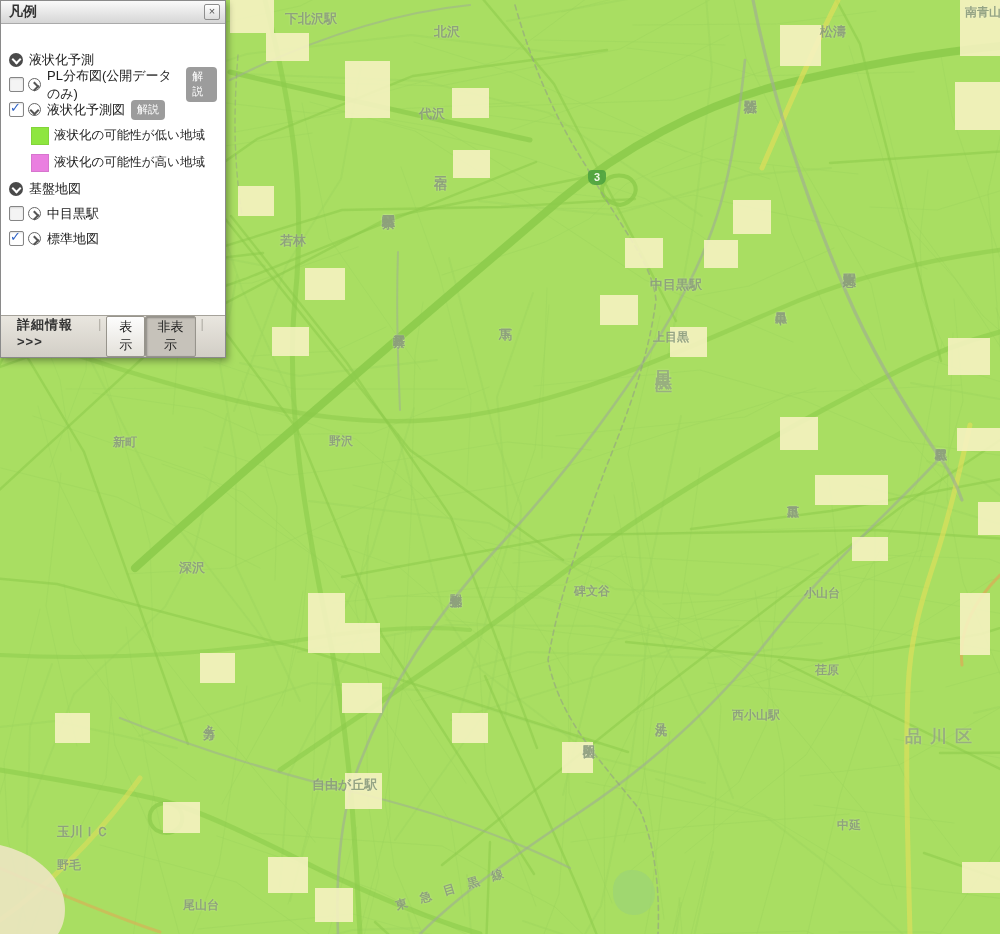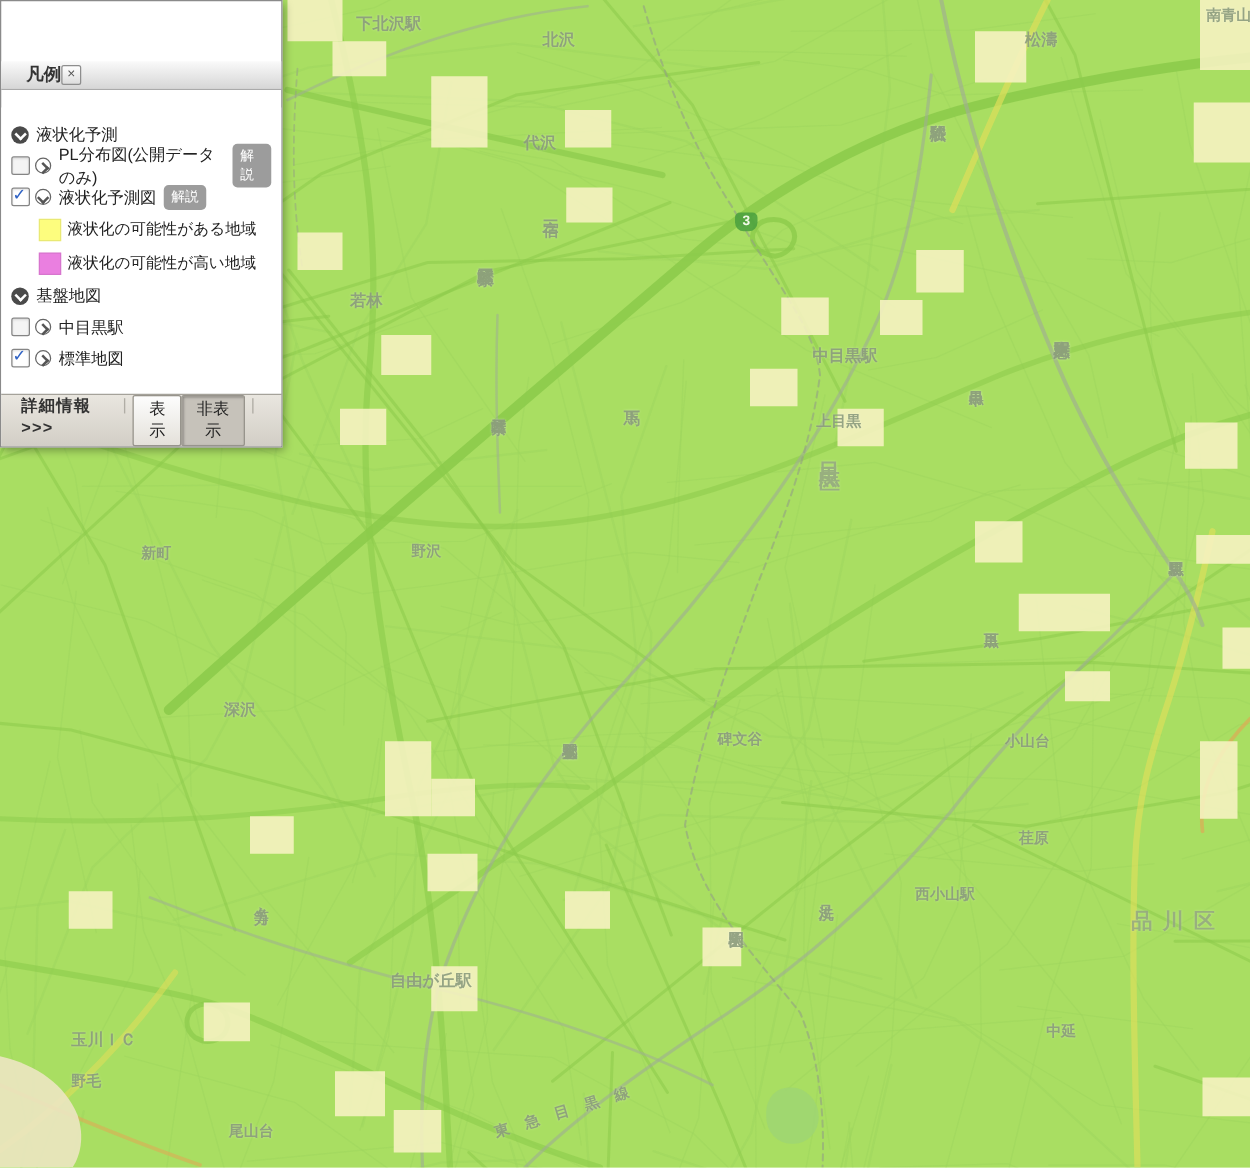--- a/index.html
+++ b/index.html
@@ -11,22 +11,22 @@
   .maplabel{position:absolute;color:#8c9c7f;opacity:.9;white-space:nowrap;
     font-weight:bold;text-shadow:0 0 2px rgba(255,255,255,.35);}
   .maplabel.v{writing-mode:vertical-rl;text-orientation:upright;}
   .maplabel.big{color:#95a487;opacity:.8;}
   .routebadge{position:absolute;width:18px;height:15px;background:#49a03e;border-radius:4px 4px 7px 7px;
     color:#fff;font-size:11px;font-weight:bold;text-align:center;line-height:15px;opacity:.85;}
   .pond{position:absolute;background:#9ed474;border-radius:45% 55% 50% 50%;opacity:.8;}
   
   #panel{position:absolute;left:0;top:0;width:224px;height:356px;background:#fff;
     border:1px solid #8a8a8a;box-shadow:2px 3px 7px rgba(0,0,0,.35);display:flex;flex-direction:column;}
-  #panel-header{height:22px;flex:0 0 22px;display:flex;align-items:center;justify-content:flex-start;
-    padding:0 5px 0 20px;background:linear-gradient(#fafafa,#d6d6d6);border-bottom:1px solid #aaa;margin-top:48px;}
+  #panel-header{height:22px;flex:0 0 22px;display:flex;align-items:center;justify-content:space-between;
+    padding:0 5px 0 8px;background:linear-gradient(#fafafa,#d6d6d6);border-bottom:1px solid #aaa;}
   #panel-title{font-size:14px;font-weight:bold;color:#333;}
   #panel-close{width:14px;height:14px;border:1px solid #8e8e8e;background:linear-gradient(#fff,#ddd);
     font-size:11px;line-height:12px;text-align:center;color:#555;cursor:pointer;border-radius:2px;}
   #panel-body{flex:1 1 auto;background:#fff;padding:10px 8px 4px 8px;overflow:hidden;margin-top:14px;}
   .lrow{display:flex;align-items:center;height:23px;margin-bottom:2px;font-size:13px;color:#222;}
   .lrow .txt{margin-left:5px;}
   .lrow.indent{padding-left:22px;height:25px;font-size:12.5px;}
   .swatch{width:16px;height:16px;flex:0 0 16px;border:1px solid rgba(0,0,0,.08);}
   .cic{width:14px;height:14px;flex:0 0 14px;border-radius:50%;position:relative;margin-right:1px;}
   .cic.solid{background:#4a4a4a;}
@@ -375,22 +375,22 @@
         </div>
         <div class="lrow">
           <span class="cb checked"></span>
           <span class="cic outline">
             <span class="chev"></span>
           </span>
           <span class="txt">液状化予測図</span>
           <span class="kaisetsu">解説</span>
         </div>
         <div class="lrow indent">
-          <span class="swatch" style="background: rgb(253, 253, 126);"></span>
-          <span class="txt">液状化の可能性がある地域</span>
+          <span class="swatch" style="background: rgb(142, 230, 63);"></span>
+          <span class="txt">液状化の可能性が低い地域</span>
         </div>
         <div class="lrow indent">
           <span class="swatch" style="background: rgb(234, 127, 224);"></span>
           <span class="txt">液状化の可能性が高い地域</span>
         </div>
         <div class="lrow">
           <span class="cic solid">
             <span class="chev"></span>
           </span>
           <span class="txt">基盤地図</span>

